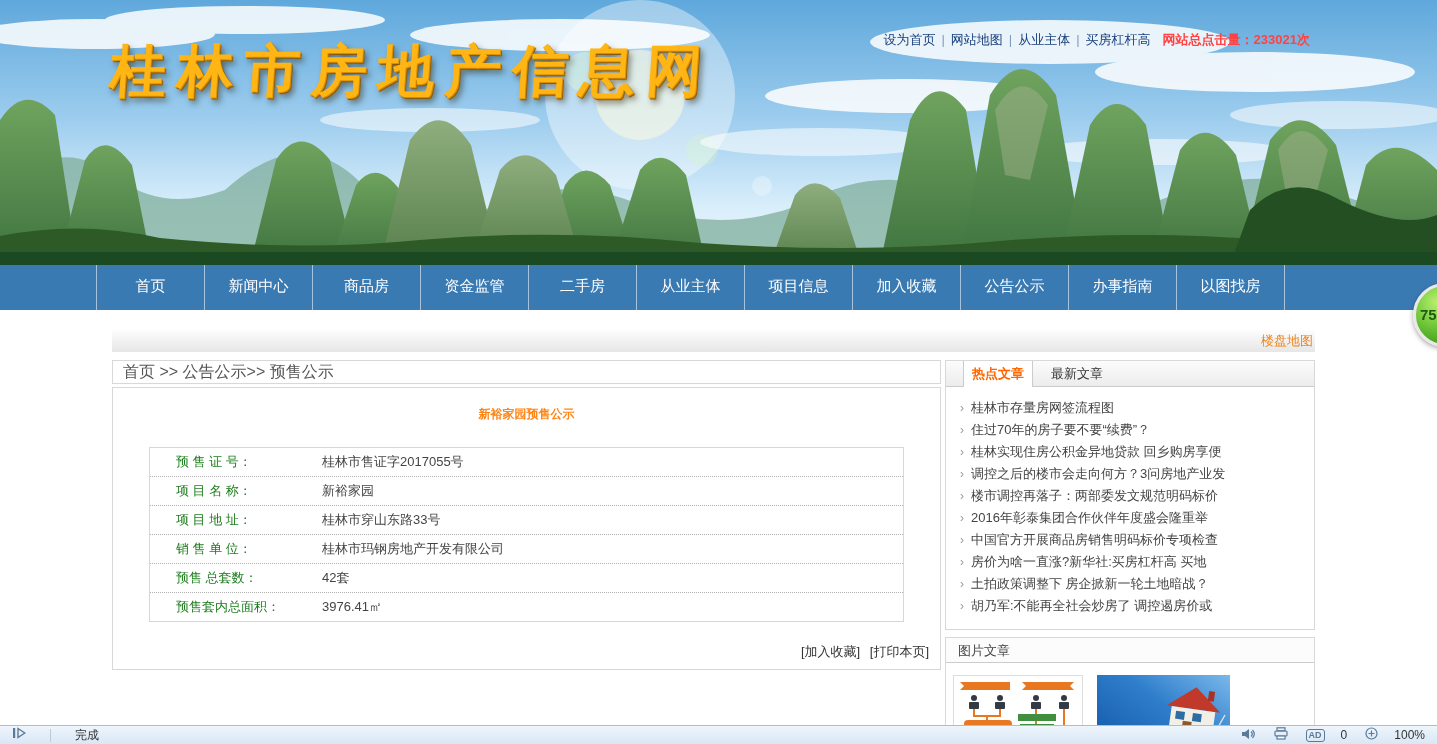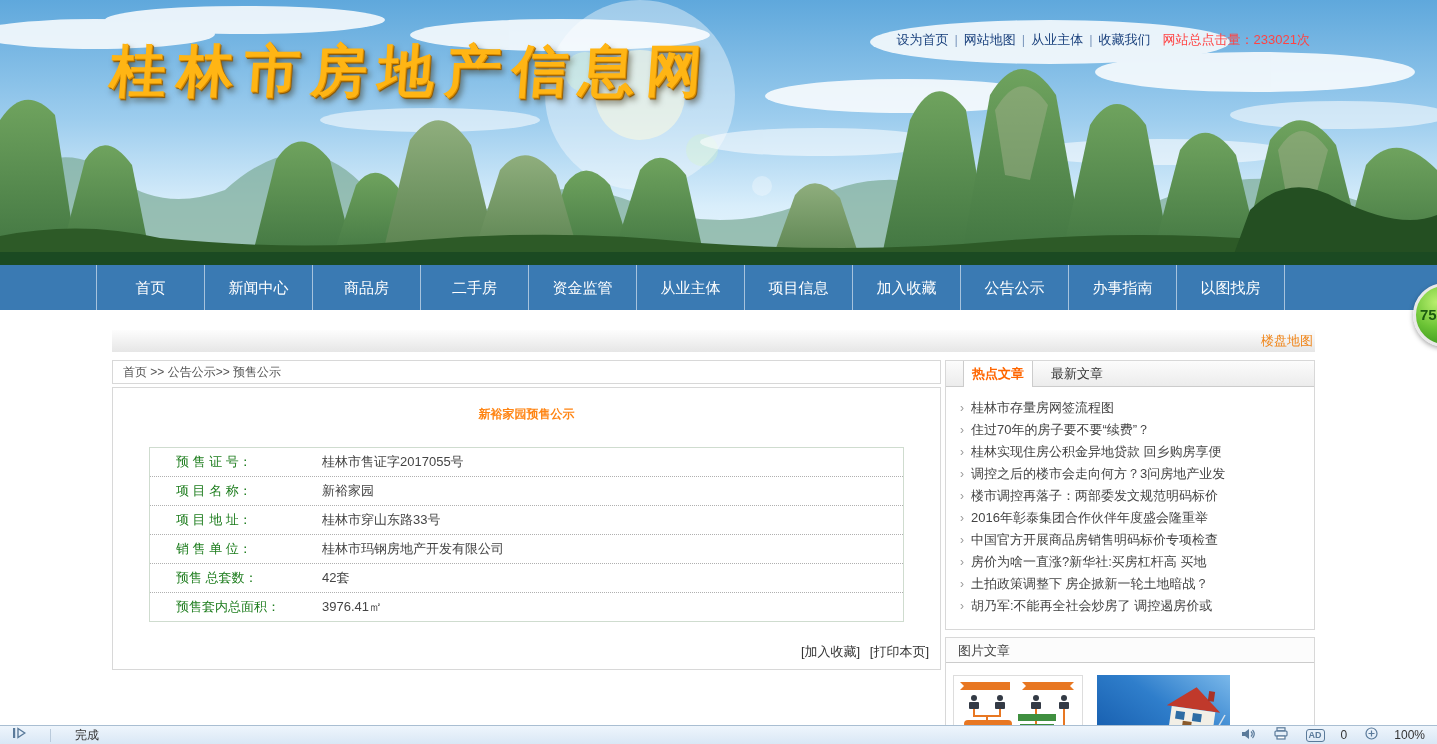--- a/index.html
+++ b/index.html
@@ -10,45 +10,45 @@
   
   .banner{position:absolute;left:0;top:0;width:1437px;height:265px;overflow:hidden;}
   .banner svg{display:block;}
   .logo{position:absolute;left:110px;top:34px;font-family:"DejaVu Serif",serif;
     font-weight:bold;font-size:56px;letter-spacing:11px;color:#ffb514;white-space:nowrap;
     text-shadow:1px 1px 0 #d98c00,2px 2px 1px #8a5500,4px 5px 6px rgba(40,30,0,.55);
     transform:skewX(-4deg);}
   .toplinks{position:absolute;right:127px;top:31px;font-size:13px;white-space:nowrap;}
   .toplinks a{color:#19407c;text-decoration:none;cursor:pointer;}
   .toplinks .sep{color:#7f9bbf;margin:0 6px;}
-  .counter{color:#ff4343;margin-left:12px;}
-
-  
-  .nav{position:absolute;left:0;top:265px;width:1437px;height:45px;background:#3a7ab3;}
+  .counter{color:#ff4343;margin-left:12px;font-weight:bold;}
+
+  
+  .nav{position:absolute;left:0;top:265px;width:1437px;height:45px;background:#3a7ab3;font-family:Liberation Mono, monospace;}
   .nav-inner{margin-left:96px;display:flex;height:45px;border-left:1px solid rgba(255,255,255,.55);}
   .nav-item{width:108px;text-align:center;line-height:45px;color:#fff;font-size:15px;
     border-right:1px solid rgba(255,255,255,.55);cursor:pointer;text-decoration:none;display:block;}
 
   
   .float-badge{position:absolute;right:-40px;top:283px;width:64px;height:64px;border-radius:50%;
     background:radial-gradient(circle at 35% 28%,#b8ef6e,#6cc436 45%,#3f9a1f 80%);
     border:3px solid #e9e9e9;box-shadow:0 2px 5px rgba(0,0,0,.35);z-index:20;}
   .float-badge span{position:absolute;left:4px;top:20px;font-size:15px;font-weight:bold;color:#1c5c10;}
 
   
   .content{position:absolute;left:112px;top:330px;width:1203px;}
   .strip{height:22px;background:linear-gradient(#fdfdfd,#e6e6e6);text-align:right;}
   .maplink{color:#f08519;font-size:13px;line-height:22px;text-decoration:none;
     cursor:pointer;margin-right:2px;}
   .cols{display:flex;margin-top:8px;}
   .main-col{width:829px;}
   .side-col{width:370px;margin-left:4px;}
 
   .breadcrumb-box{border:1px solid #d8d8d8;height:24px;line-height:22px;padding-left:10px;
-    font-size:12px;color:#555;background:#fff;}
+    font-size:16px;color:#555;background:#fff;}
   .article-box{border:1px solid #d8d8d8;margin-top:3px;height:283px;position:relative;background:#fff;}
   .title{text-align:center;color:#ff8514;font-size:12px;font-weight:bold;margin:18px 0 0 0;}
 
   .detail-box{margin:24px 36px 0 36px;border:1px solid #cfdccf;}
   .detail-row{display:flex;line-height:28px;font-size:13px;padding-left:26px;
     border-bottom:1px dotted #b0b0b0;}
   .detail-row:last-child{border-bottom:none;}
   .lbl{color:#1e7d1e;width:146px;flex:none;}
   .val{color:#444;}
 
@@ -155,31 +155,31 @@
         <path d="M1278,150 Q1301,112 1328,150 L1312,210 L1288,205 Z"></path>
       </g>
       <path d="M0,265 L0,236 Q80,220 160,238 Q300,252 420,240 Q560,228 700,243 Q860,254 1000,241 Q1150,228 1300,243 Q1380,250 1437,238 L1437,265 Z" fill="#2d5a27"></path>
       <path d="M1230,265 L1250,210 Q1290,170 1340,200 Q1400,230 1437,215 L1437,265 Z" fill="#244f22"></path>
       <rect x="0" y="252" width="1437" height="13" fill="#1b4a22"></rect>
     </svg>
 
     <div class="logo">桂林市房地产信息网</div>
 
     <div class="toplinks">
-      <a>设为首页</a><span class="sep">|</span><a>网站地图</a><span class="sep">|</span><a>从业主体</a><span class="sep">|</span><a>收藏我们</a><span class="counter"><span>网站总点击量：</span><span>233021次</span></span>
+      <a>设为首页</a><span class="sep">|</span><a>网站地图</a><span class="sep">|</span><a>从业主体</a><span class="sep">|</span><a>买房杠杆高</a><span class="counter"><span>网站总点击量：</span><span>233021次</span></span>
     </div>
   </div>
 
   <div class="nav">
     <div class="nav-inner">
       <a class="nav-item">首页</a>
       <a class="nav-item">新闻中心</a>
       <a class="nav-item">商品房</a>
+      <a class="nav-item">资金监管</a>
       <a class="nav-item">二手房</a>
-      <a class="nav-item">资金监管</a>
       <a class="nav-item">从业主体</a>
       <a class="nav-item">项目信息</a>
       <a class="nav-item">加入收藏</a>
       <a class="nav-item">公告公示</a>
       <a class="nav-item">办事指南</a>
       <a class="nav-item">以图找房</a>
     </div>
   </div>
 
   <div class="float-badge">

